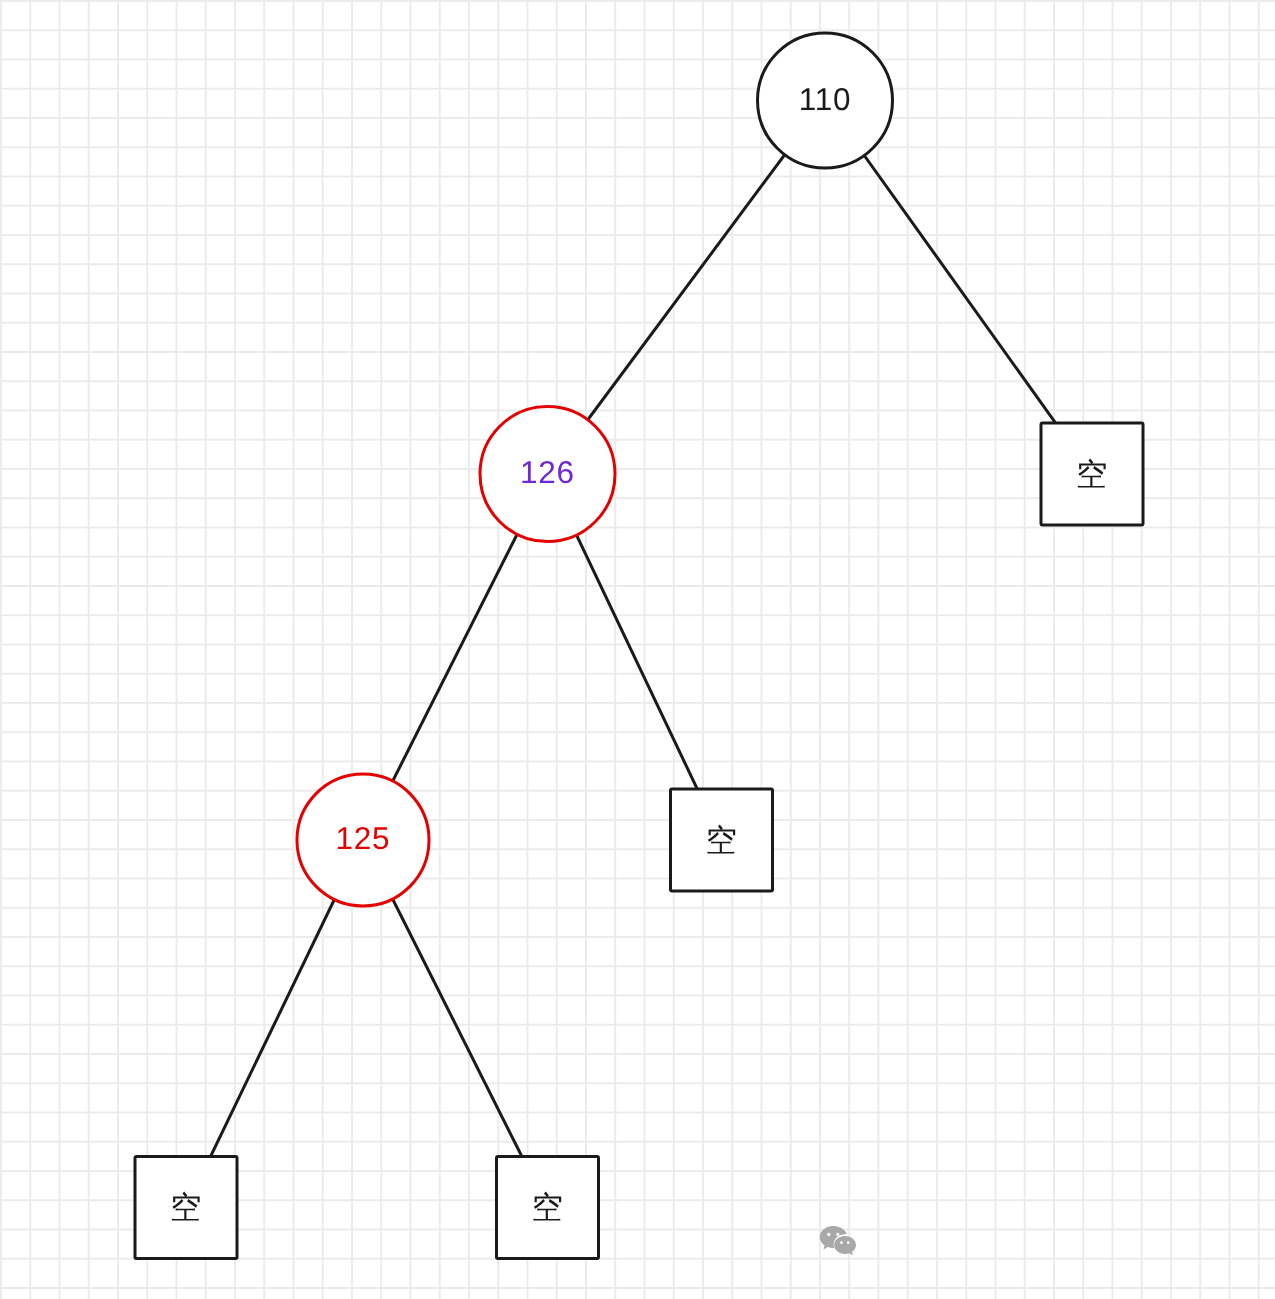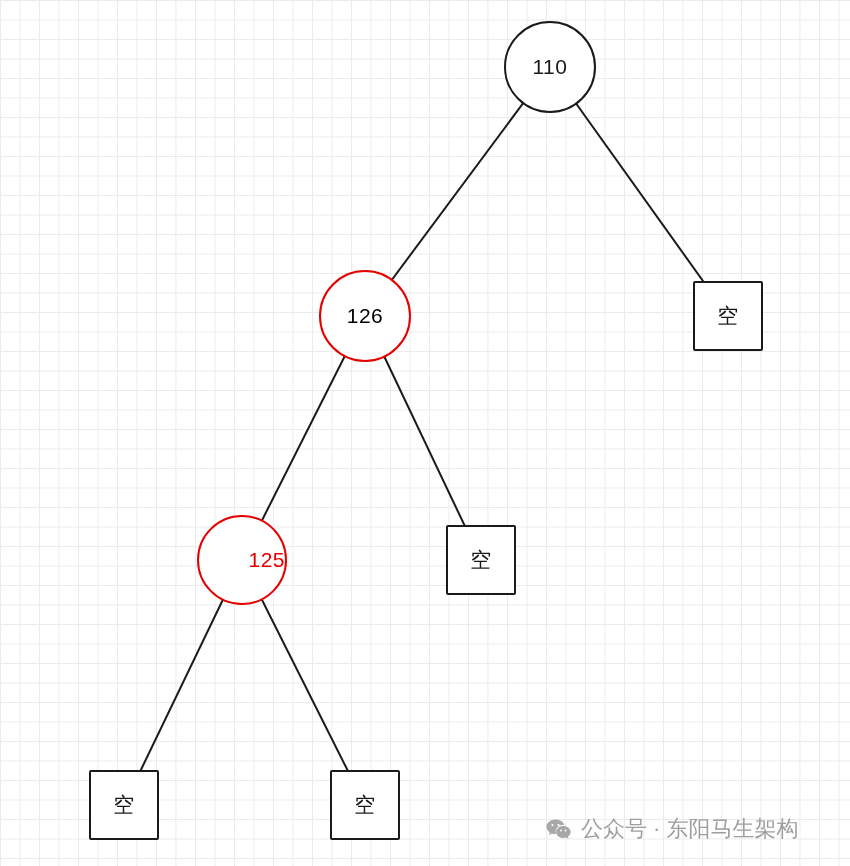--- a/index.html
+++ b/index.html
@@ -69,27 +69,27 @@
     <line x1="365" y1="316" x2="242" y2="560" stroke="#1a1a1a" stroke-width="2"></line>
     <line x1="365" y1="316" x2="481" y2="560" stroke="#1a1a1a" stroke-width="2"></line>
     <line x1="242" y1="560" x2="124" y2="805" stroke="#1a1a1a" stroke-width="2"></line>
     <line x1="242" y1="560" x2="365" y2="805" stroke="#1a1a1a" stroke-width="2"></line>
   </svg>
 
 <div id="nodes">
     <div class="node circle" style="left: 504px; top: 21px; width: 92px; height: 92px; border: 2.4px solid rgb(26, 26, 26); color: rgb(26, 26, 26);">
       <span>110</span>
     </div>
-    <div class="node circle" style="left: 319px; top: 270px; width: 92px; height: 92px; border: 2.4px solid rgb(229, 0, 0); color: #000000;">
+    <div class="node circle" style="left: 319px; top: 270px; width: 92px; height: 92px; border: 2.4px solid rgb(229, 0, 0); color: #6d28d9;">
       <span>126</span>
     </div>
     <div class="node square" style="left: 693px; top: 281px; width: 70px; height: 70px; border: 2.4px solid rgb(26, 26, 26); color: rgb(26, 26, 26);">
       <span>空</span>
     </div>
-    <div class="node circle" style="left: 197px; top: 515px; width: 90px; height: 90px; border: 2.4px solid rgb(229, 0, 0); color: rgb(229, 0, 0); justify-content: flex-end;">
+    <div class="node circle" style="left: 197px; top: 515px; width: 90px; height: 90px; border: 2.4px solid rgb(229, 0, 0); color: rgb(229, 0, 0);">
       <span>125</span>
     </div>
     <div class="node square" style="left: 446px; top: 525px; width: 70px; height: 70px; border: 2.4px solid rgb(26, 26, 26); color: rgb(26, 26, 26);">
       <span>空</span>
     </div>
     <div class="node square" style="left: 89px; top: 770px; width: 70px; height: 70px; border: 2.4px solid rgb(26, 26, 26); color: rgb(26, 26, 26);">
       <span>空</span>
     </div>
     <div class="node square" style="left: 330px; top: 770px; width: 70px; height: 70px; border: 2.4px solid rgb(26, 26, 26); color: rgb(26, 26, 26);">
       <span>空</span>
@@ -102,14 +102,13 @@
       <g fill="#a8a8a8">
         <path d="M14 4.5C7.4 4.5 2 8.9 2 14.3c0 3 1.7 5.7 4.3 7.5l-1.1 3.5 4-2.1c1.5.5 3.1.8 4.8.8h.9c-.4-1-.6-2-.6-3.1 0-5 4.7-9.1 10.4-9.1.4 0 .9 0 1.3.1C24.9 7.8 19.9 4.5 14 4.5z"></path>
         <circle cx="10" cy="12" r="1.5" fill="#ffffff"></circle>
         <circle cx="18" cy="12" r="1.5" fill="#ffffff"></circle>
         <path d="M34.2 21.3c0-4.4-4.3-8-9.7-8s-9.7 3.6-9.7 8 4.3 8 9.7 8c1.3 0 2.6-.2 3.7-.6l3.3 1.7-.9-3c2.2-1.4 3.6-3.6 3.6-6.1z"></path>
         <circle cx="21.3" cy="19.3" r="1.2" fill="#ffffff"></circle>
         <circle cx="27.3" cy="19.3" r="1.2" fill="#ffffff"></circle>
       </g>
     </svg>
   </span>
-  <span>公众号 · 东阳马生架构</span>
 </div>
 
 </body></html>

